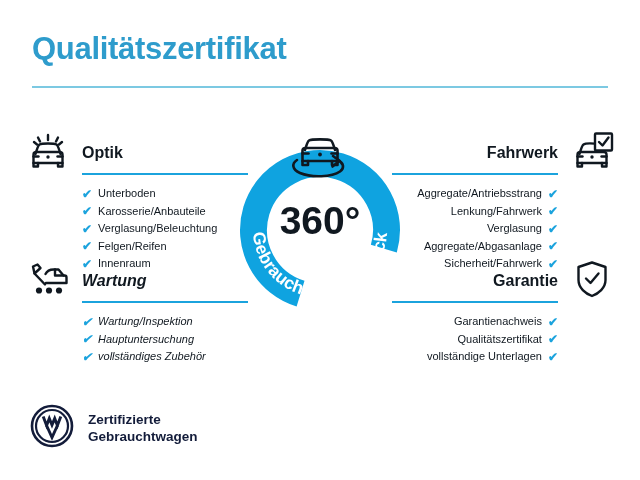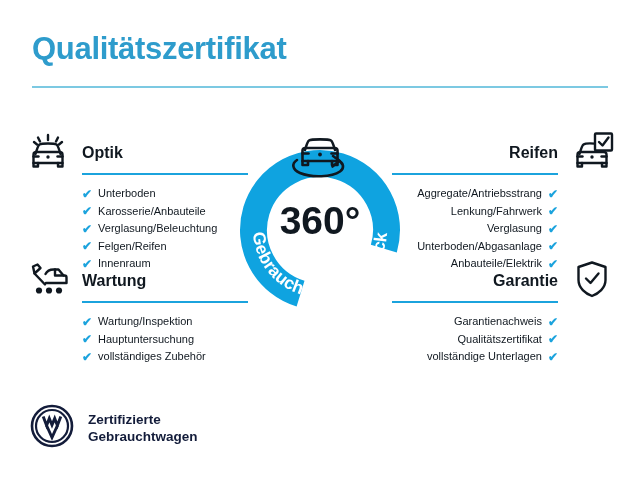--- a/index.html
+++ b/index.html
@@ -41,21 +41,21 @@
   
   .section {
     position: absolute;
     width: 232px;
   }
 
   .section.left  { left: 22px; }
   .section.right { left: 386px; }
 
   .sec-optik    { top: 128px; }
-  .sec-wartung  { top: 256px; }
+  .sec-wartung  { top: 256px; font-style: italic; }
   .sec-technik  { top: 128px; }
   .sec-garantie { top: 256px; }
 
   .sec-head {
     position: relative;
     height: 48px;
   }
 
   .sec-icon {
     position: absolute;
@@ -244,42 +244,42 @@
           <path d="M8.5 33 L8.5 36.5 L13 36.5 L13 33"></path>
           <path d="M37.5 33 L37.5 36.5 L33 36.5 L33 33"></path>
           <path d="M8.5 26.5 L13.5 26.5"></path>
           <path d="M37.5 26.5 L32.5 26.5"></path>
           <rect x="26" y="3.5" width="17" height="17" rx="1"></rect>
           <path d="M30 12 L33.5 15.5 L39.5 7.5"></path>
         </g>
         <circle cx="23" cy="27" r="1.7" fill="#101820"></circle>
       </svg>
     </span>
-    <span class="sec-title">Reifen</span>
+    <span class="sec-title">Fahrwerk</span>
     <span class="sec-rule"></span>
   </div>
   <ul class="sec-list">
     <li>
         <span>Aggregate/Antriebsstrang</span>
         <span class="check">✔</span>
       </li>
     <li>
         <span>Lenkung/Fahrwerk</span>
         <span class="check">✔</span>
       </li>
     <li>
         <span>Verglasung</span>
         <span class="check">✔</span>
       </li>
     <li>
-        <span>Unterboden/Abgasanlage</span>
-        <span class="check">✔</span>
-      </li>
-    <li>
-        <span>Anbauteile/Elektrik</span>
+        <span>Aggregate/Abgasanlage</span>
+        <span class="check">✔</span>
+      </li>
+    <li>
+        <span>Sicherheit/Fahrwerk</span>
         <span class="check">✔</span>
       </li>
   </ul>
 </div>
 
 <div class="section right sec-garantie">
   <div class="sec-head">
     <span class="sec-icon">
       <svg width="46" height="42" viewBox="0 0 46 42">
         <g fill="none" stroke="#101820" stroke-width="2.4" stroke-linecap="round" stroke-linejoin="round">

